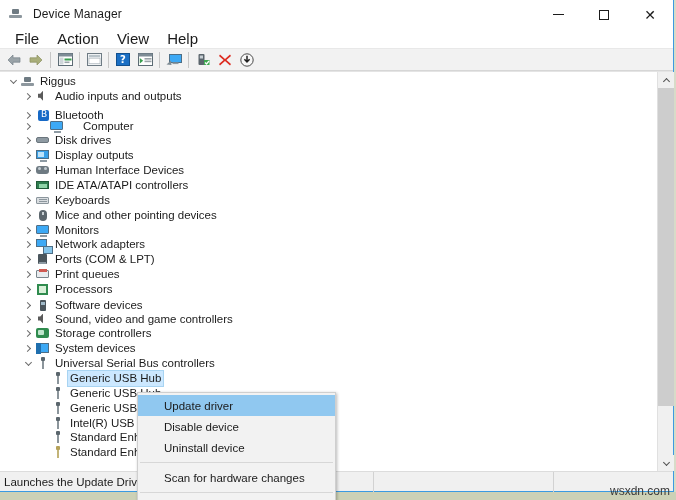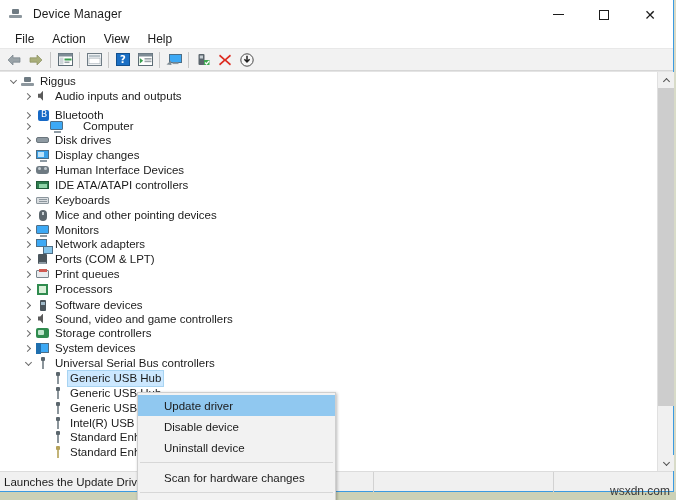--- a/index.html
+++ b/index.html
@@ -65,21 +65,21 @@
   #menubar {
     height: 20px;
     background: #ffffff;
     display: flex;
     align-items: center;
     padding-left: 8px;
     flex: 0 0 auto;
     border-bottom: 1px solid #e8e8e8;
   }
   #menubar .mi {
-    font-size: 12px;
+    font-size: 15px;
     color: #1b1b1b;
     padding: 2px 7px;
     margin-right: 4px;
     cursor: default;
   }
 
   
   #toolbar {
     height: 22px;
     background: #f2f2f2;
@@ -472,21 +472,21 @@
           </span>
           <span class="tlabel">Disk drives</span>
         </div>
         <div class="tree-row" style="top: 76.25px; padding-left: 21px;">
           <span class="expander">
             <span class="chev right"></span>
           </span>
           <span class="ticon">
             <span class="ic i-display"></span>
           </span>
-          <span class="tlabel">Display changes</span>
+          <span class="tlabel">Display outputs</span>
         </div>
         <div class="tree-row" style="top: 91.1px; padding-left: 21px;">
           <span class="expander">
             <span class="chev right"></span>
           </span>
           <span class="ticon">
             <span class="ic i-hid"></span>
           </span>
           <span class="tlabel">Human Interface Devices</span>
         </div>

